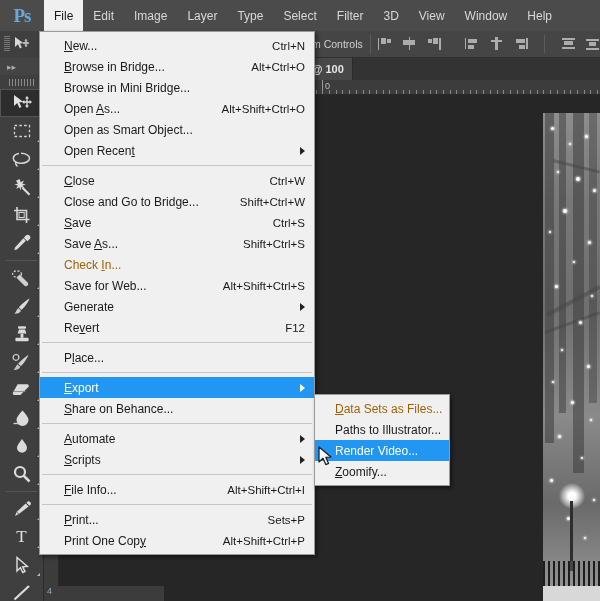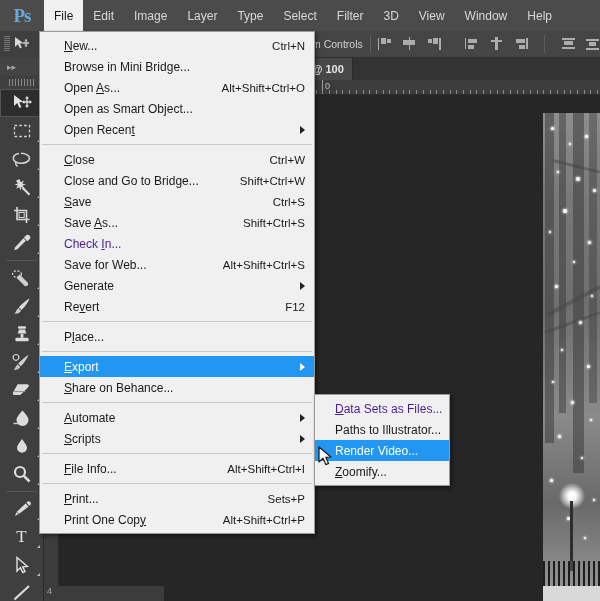--- a/index.html
+++ b/index.html
@@ -158,21 +158,21 @@
     background: #f0f0f0; border: 1px solid #9a9a9a;
     box-shadow: 2px 2px 4px rgba(0,0,0,.45);
     padding: 3px 0; z-index: 40;
   }
   .mi {
     position: relative; height: 21px; display: flex; align-items: center;
     padding: 0 9px 0 24px; font-size: 12px; color: #1a1a1a; cursor: default;
     white-space: nowrap;
   }
   .mi.sel { background: #2196f3; color: #ffffff; }
-  .mi.disabled { color: #4c1d95; }
+  .mi.disabled { color: #a16207; }
   .mi .lbl { flex: 0 0 auto; }
   .mi .sc { margin-left: auto; padding-left: 20px; font-size: 11.5px; }
   .mi .arrow {
     margin-left: auto; width: 0; height: 0;
     border-top: 4px solid transparent; border-bottom: 4px solid transparent;
     border-left: 5px solid #222;
   }
   .mi.sel .arrow { border-left-color: #fff; }
   .mi .u { text-decoration: underline; }
   .msep { height: 1px; background: #c6c6c6; margin: 4px 2px; }
@@ -560,20 +560,24 @@
   </div>
 
   <div class="status-ruler">4</div>
 
   <div class="menu" id="file-menu">
       <div class="mi">
         <span class="lbl"><span class="u">N</span>ew...</span>
         <span class="sc">Ctrl+N</span>
       </div>
       <div class="mi">
+        <span class="lbl"><span class="u">B</span>rowse in Bridge...</span>
+        <span class="sc">Alt+Ctrl+O</span>
+      </div>
+      <div class="mi">
         <span class="lbl">Browse in Mini Brid<span class="u">g</span>e...</span>
       </div>
       <div class="mi">
         <span class="lbl">Open <span class="u">A</span>s...</span>
         <span class="sc">Alt+Shift+Ctrl+O</span>
       </div>
       <div class="mi">
         <span class="lbl">Open as Smart Object...</span>
       </div>
       <div class="mi">

